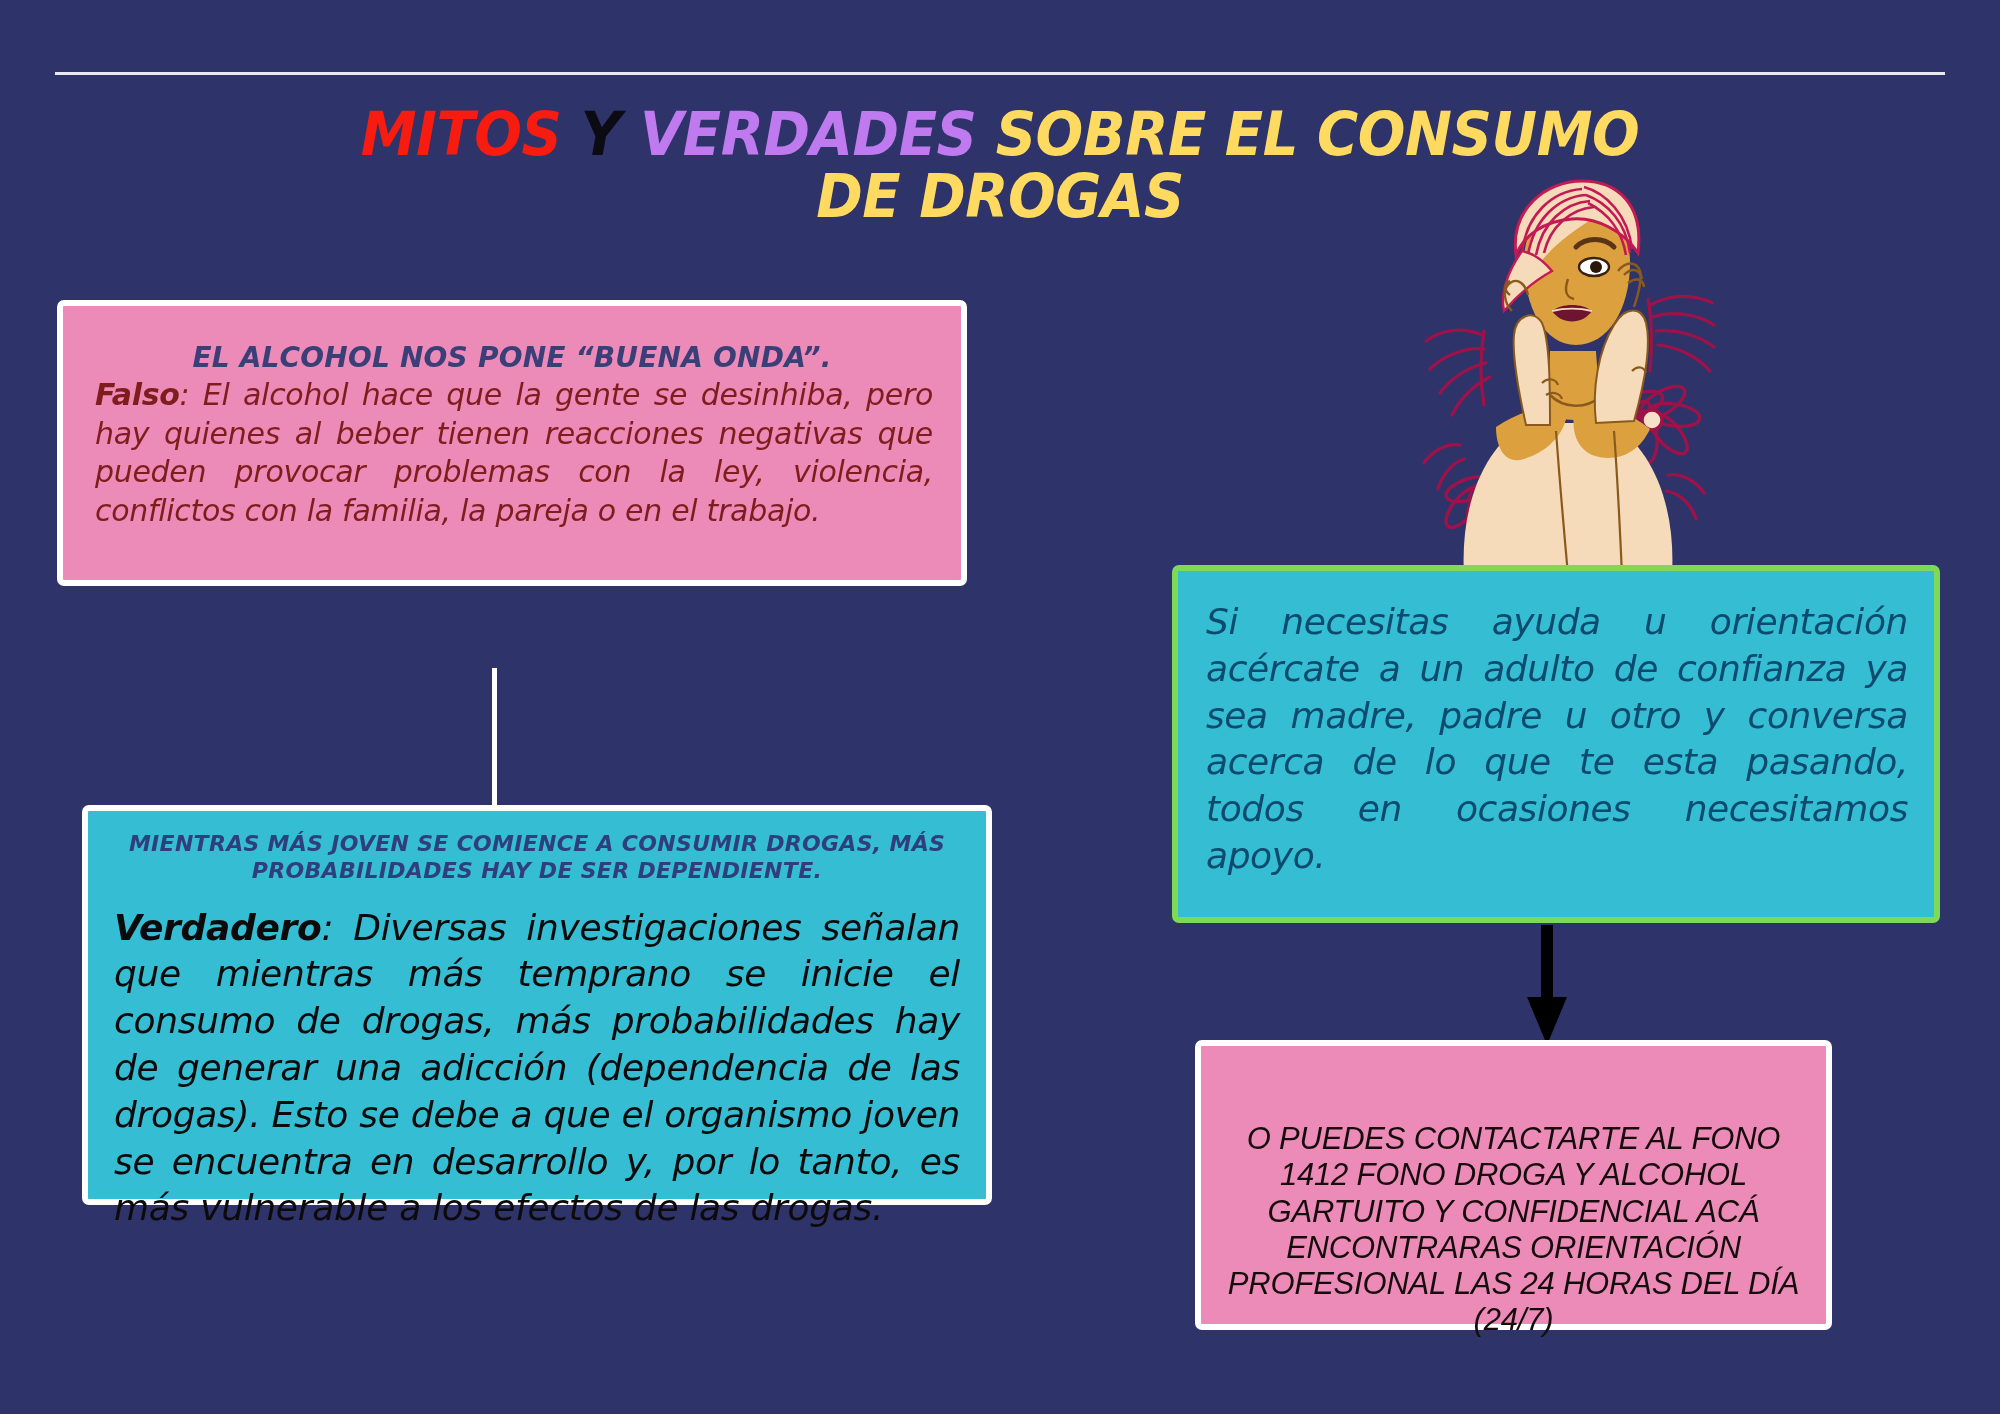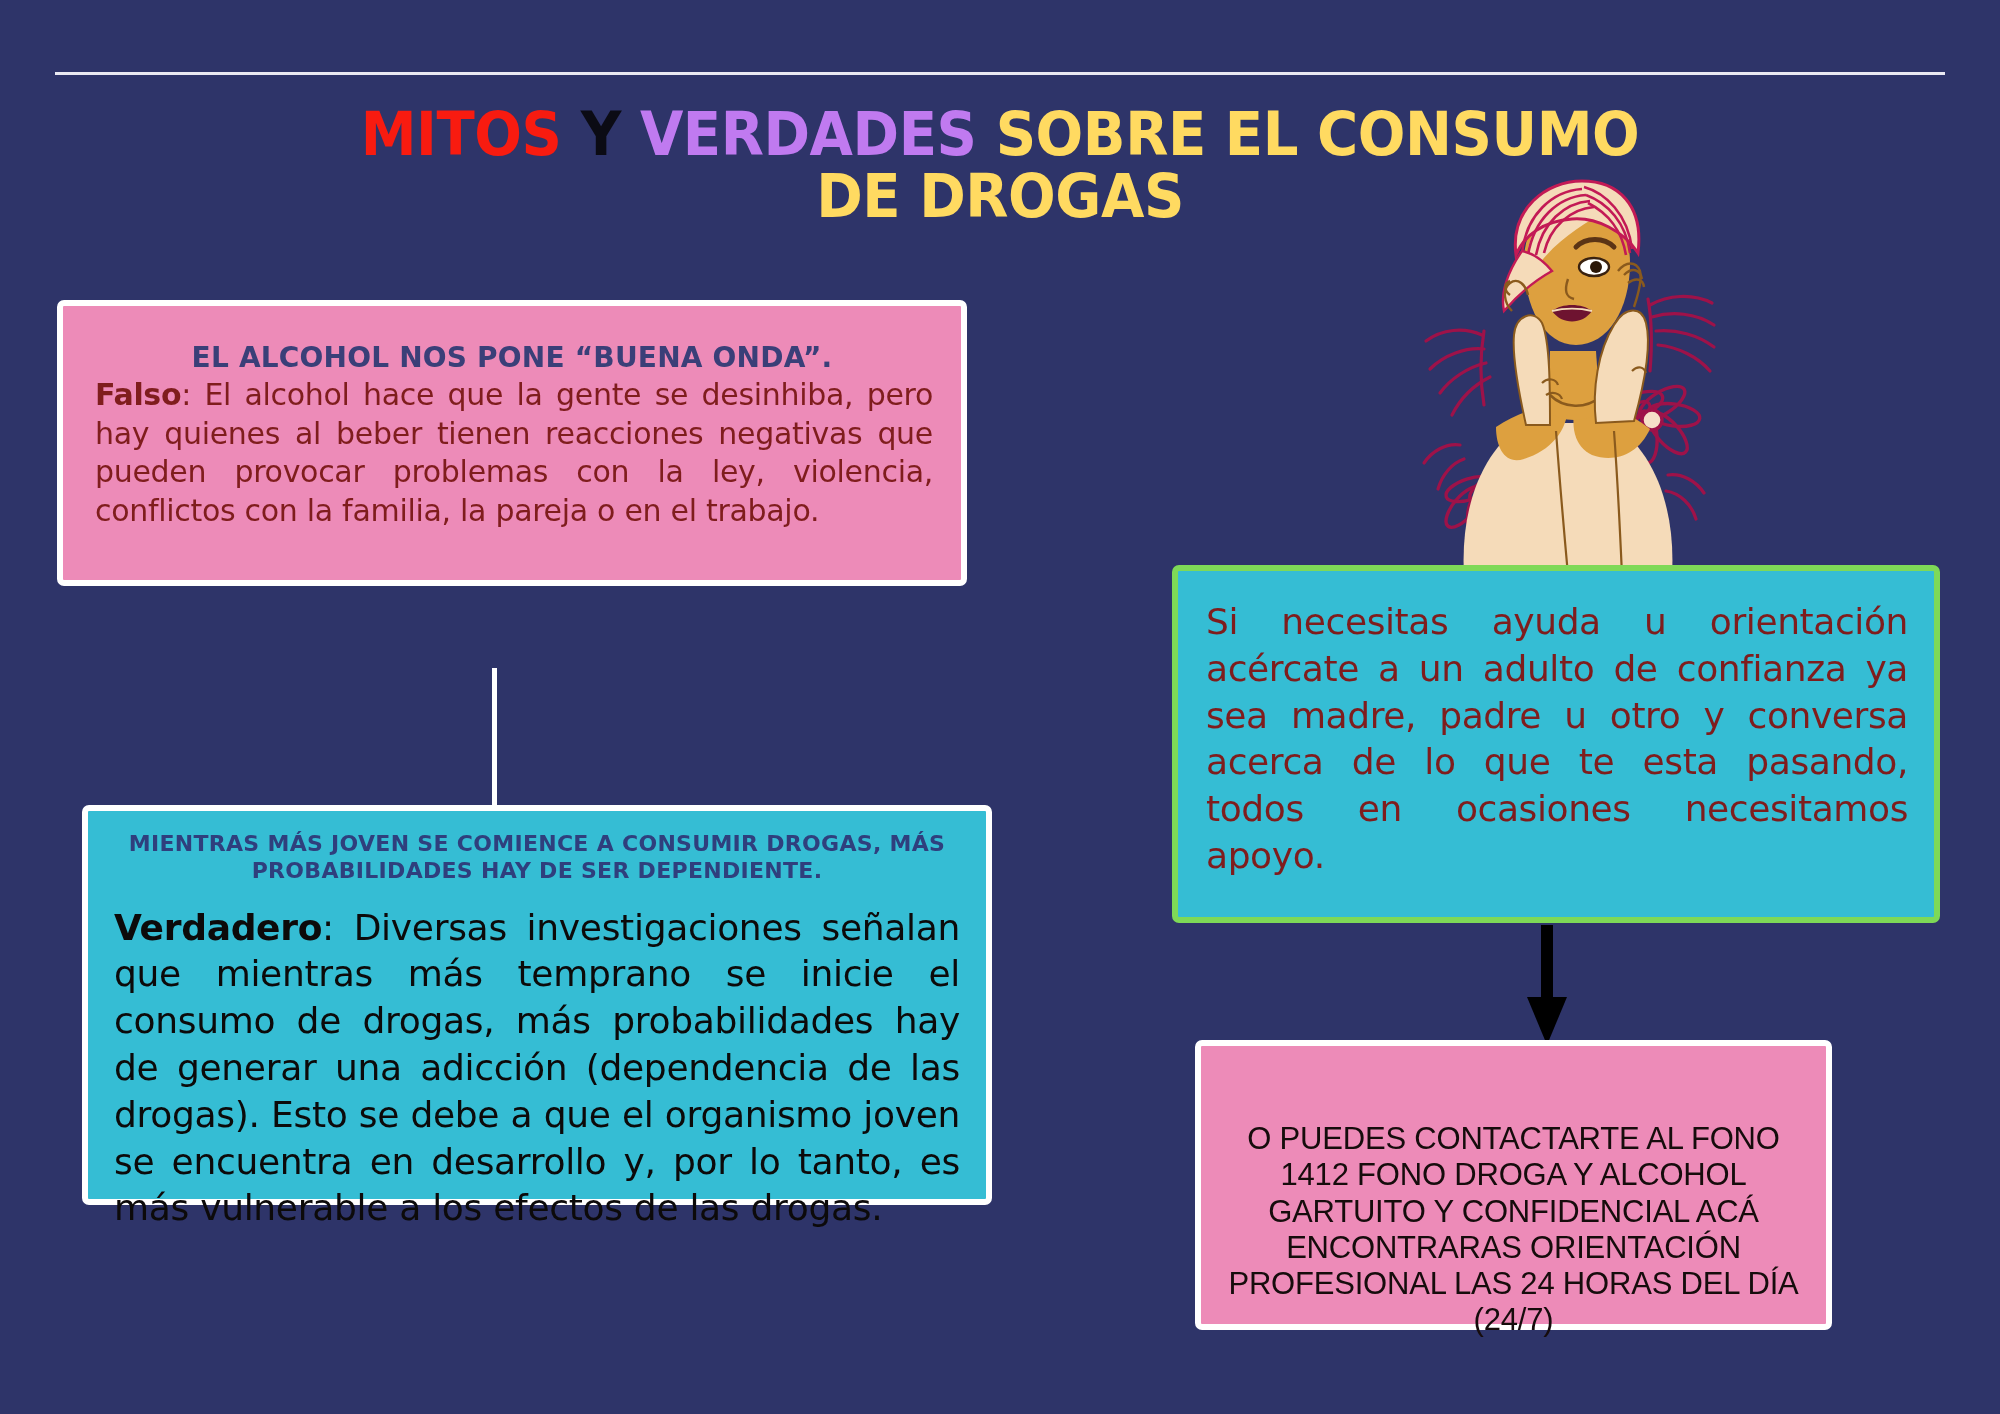--- a/index.html
+++ b/index.html
@@ -3,21 +3,21 @@
 <meta charset="utf-8">
 <style>
   html,body{margin:0;padding:0;}
   body{
     width:2000px;height:1414px;
     background:#2e3469;
     font-family:"Liberation Sans", sans-serif;
     overflow:hidden;
     position:relative;
   }
-  .stage{position:absolute;inset:0;}
+  .stage{position:absolute;inset:0;font-style:italic;}
 
   
   .title-rule{
     position:absolute;left:55px;top:72px;width:1890px;height:3px;
     background:#e9e9f2;
   }
   .title{
     position:absolute;left:0;top:62px;width:2000px;
     text-align:center;
     font-family:"DejaVu Sans", sans-serif;
@@ -79,21 +79,21 @@
     text-align:justify;text-align-last:left;
     margin:20px 26px 0 26px;
     font-family:"DejaVu Sans", sans-serif;
     letter-spacing:-0.3px;
   }
 
   
   #ayuda{left:1172px;top:565px;width:768px;height:358px;
          border:6px solid #7ed957;background:#35bdd4;}
   #ayuda .body{
-    color:#7f1d1d;font-size:36px;line-height:1.30;
+    color:#0c4a6e;font-size:36px;line-height:1.30;
     text-align:justify;text-align-last:left;
     margin:28px 26px 4px 28px;
     font-family:"DejaVu Sans", sans-serif;
     letter-spacing:-0.4px;
   }
 
   
   .arrow{position:absolute;left:1527px;top:925px;width:40px;height:120px;}
   .arrow .shaft{position:absolute;left:14px;top:0;width:12px;height:82px;background:#000;}
   .arrow .headtri{

